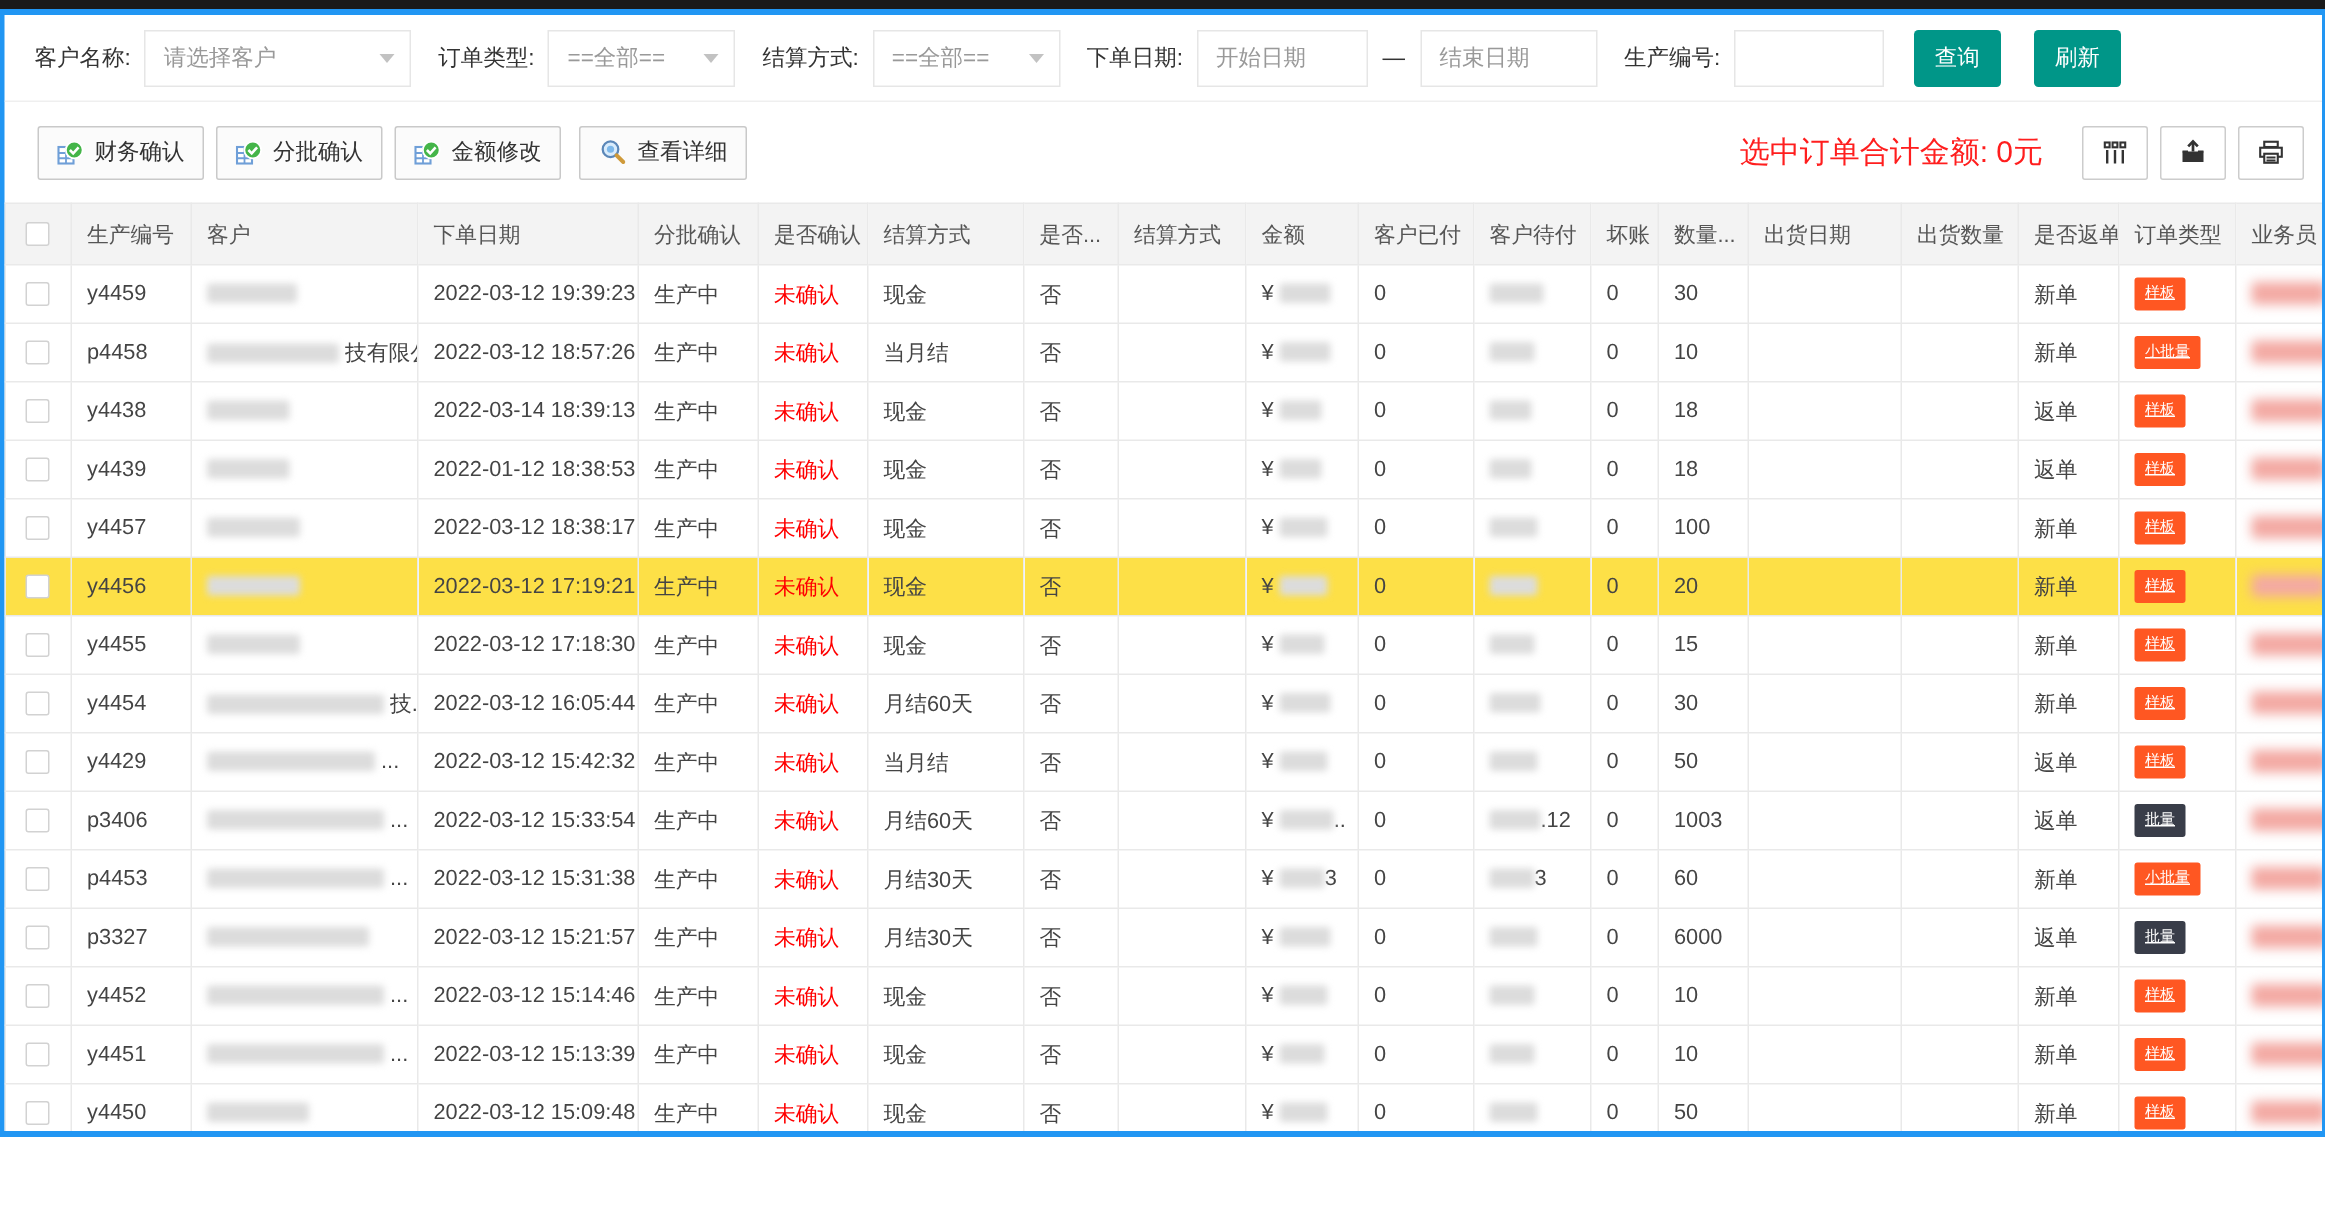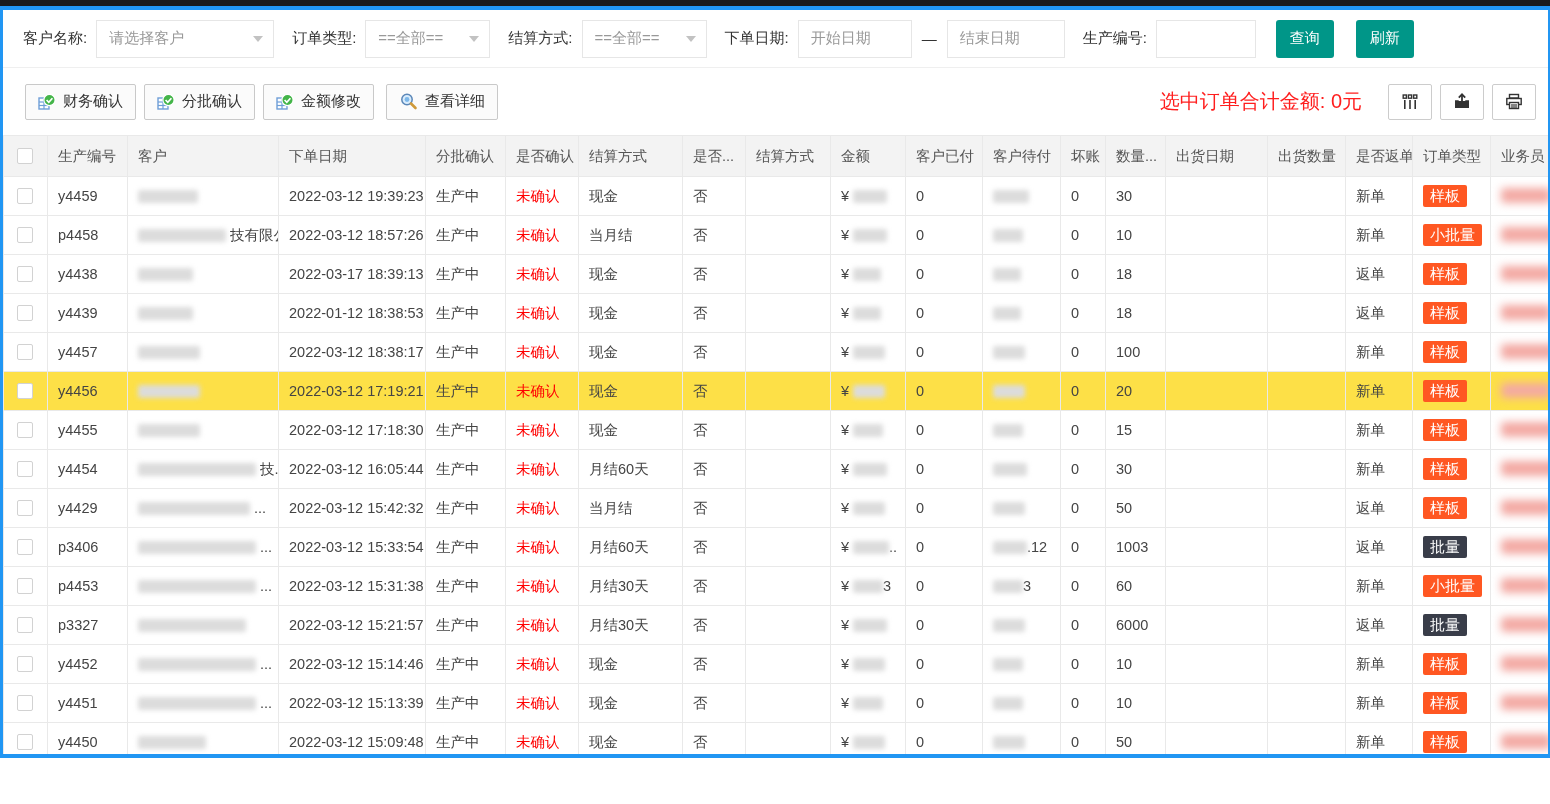--- a/index.html
+++ b/index.html
@@ -38,21 +38,21 @@
   .iconbtn { width:44px; height:36px; border:1px solid #ccc; background:#fff; border-radius:2px;
     display:flex; align-items:center; justify-content:center; margin-left:8px; cursor:pointer; }
   
   table { border-collapse:collapse; table-layout:fixed; width:1547px; font-size:14.5px; }
   th,td { border:1px solid #e9e9e9; padding:0 0 0 10px; height:39px; text-align:left;
     overflow:hidden; white-space:nowrap; color:#444; font-weight:normal; }
   thead th { background:#f3f3f3; color:#555; height:41px; }
   tr.hl td { background:#fde047; }
   .cb { width:16px; height:16px; background:#fff; border:1px solid #d2d2d2; border-radius:2px; margin-left:3px; }
   .red { color:#ff0000; }
-  .badge { display:inline-block; padding:3px 7px; border-radius:2px; color:#fff; font-size:15px; line-height:16px; }
+  .badge { display:inline-block; padding:3px 7px; border-radius:2px; color:#fff; font-size:10px; line-height:16px;text-decoration:underline; }
   .blur { display:inline-block; height:13px; border-radius:2px; background:#dcdcdc;
     filter:blur(2.5px); vertical-align:-2px; }
   .blur.pink { background:#f3a9a3; height:15px; filter:blur(4px); }
   svg { display:block; }
 </style>
 </head>
 <body>
 
 <div>
   <div class="topbar"></div>
@@ -272,21 +272,21 @@
             <td>新单</td>
             <td><span class="badge" style="background:#FF5722">小批量</span></td>
             <td><span class="blur pink" style="width:54px"></span></td>
           </tr>
           <tr>
             <td>
               <div class="cb"></div>
             </td>
             <td>y4438</td>
             <td><span class="blur" style="width:55px"></span></td>
-            <td>2022-03-17 18:39:13</td>
+            <td>2022-03-14 18:39:13</td>
             <td>生产中</td>
             <td><span class="red">未确认</span></td>
             <td>现金</td>
             <td>否</td>
             <td></td>
             <td>¥ <span class="blur" style="width:28px"></span></td>
             <td>0</td>
             <td><span class="blur" style="width:28px"></span></td>
             <td>0</td>
             <td>18</td>

